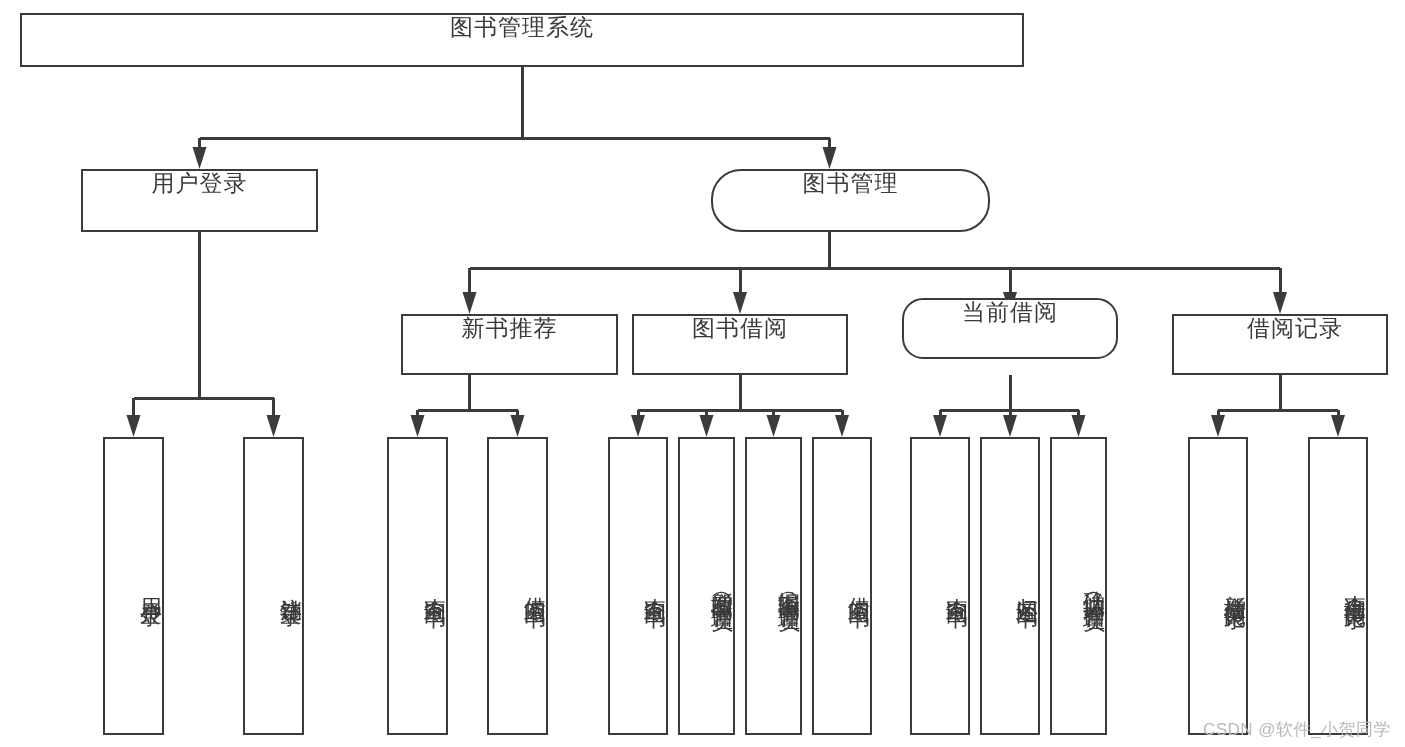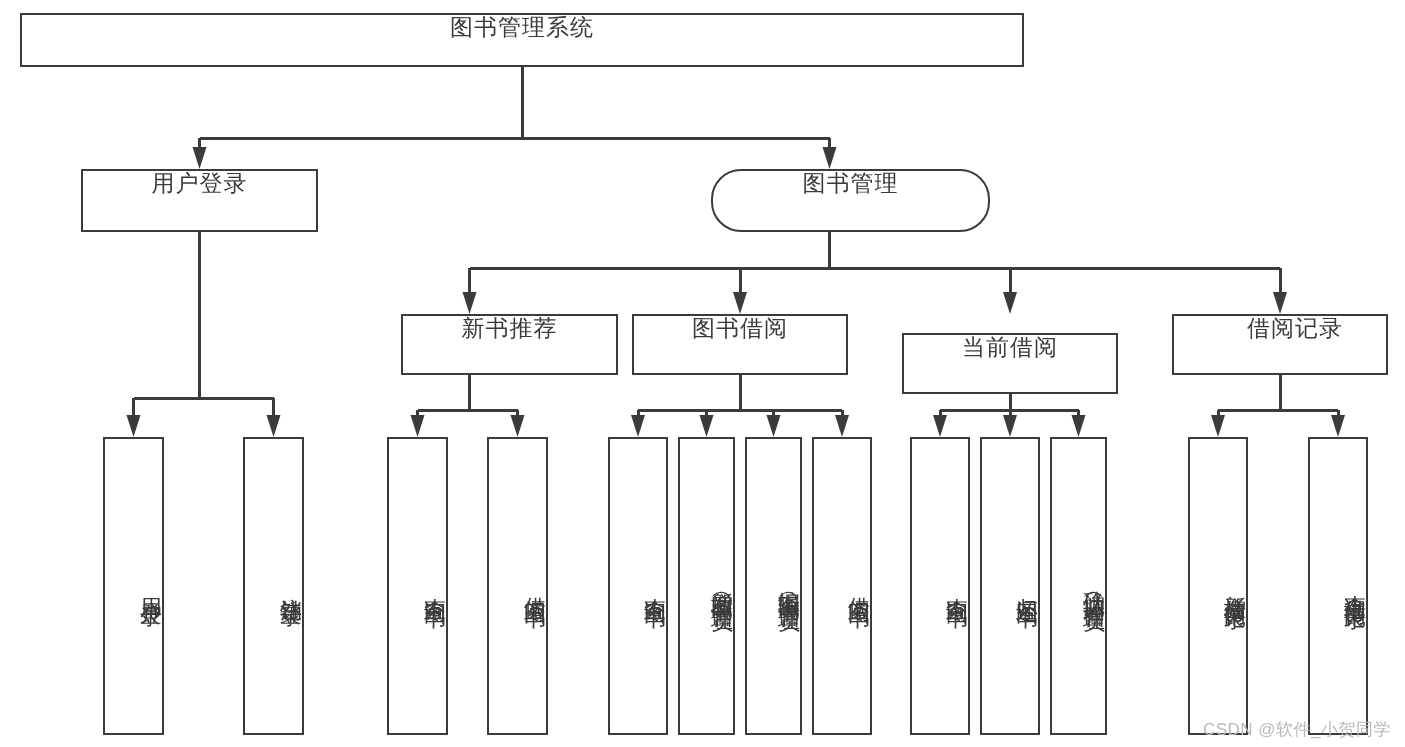--- a/index.html
+++ b/index.html
@@ -137,21 +137,21 @@
       </div>
       <div class="node-box horizontal" style="left: 711px; top: 169px; width: 279px; height: 63px; border-radius: 30px;">
         <span class="node-label">图书管理</span>
       </div>
       <div class="node-box horizontal" style="left: 361px; top: 314px; width: 217px; height: 61px; margin-left: 40px;">
         <span class="node-label">新书推荐</span>
       </div>
       <div class="node-box horizontal" style="left: 632px; top: 314px; width: 216px; height: 61px;">
         <span class="node-label">图书借阅</span>
       </div>
-      <div class="node-box horizontal" style="left: 902px; top: 333px; width: 216px; height: 61px;">
+      <div class="node-box horizontal" style="left: 902px; top: 298px; width: 216px; height: 61px; border-radius: 21px;">
         <span class="node-label">当前借阅</span>
       </div>
       <div class="node-box horizontal" style="left: 1172px; top: 314px; width: 216px; height: 61px; padding-left: 30px;">
         <span class="node-label">借阅记录</span>
       </div>
       <div class="node-box vertical" style="left: 103px; top: 437px; width: 61px; height: 298px;">
         <span class="node-label">用户登录</span>
       </div>
       <div class="node-box vertical" style="left: 243px; top: 437px; width: 61px; height: 298px;">
         <span class="node-label">注销登录</span>

